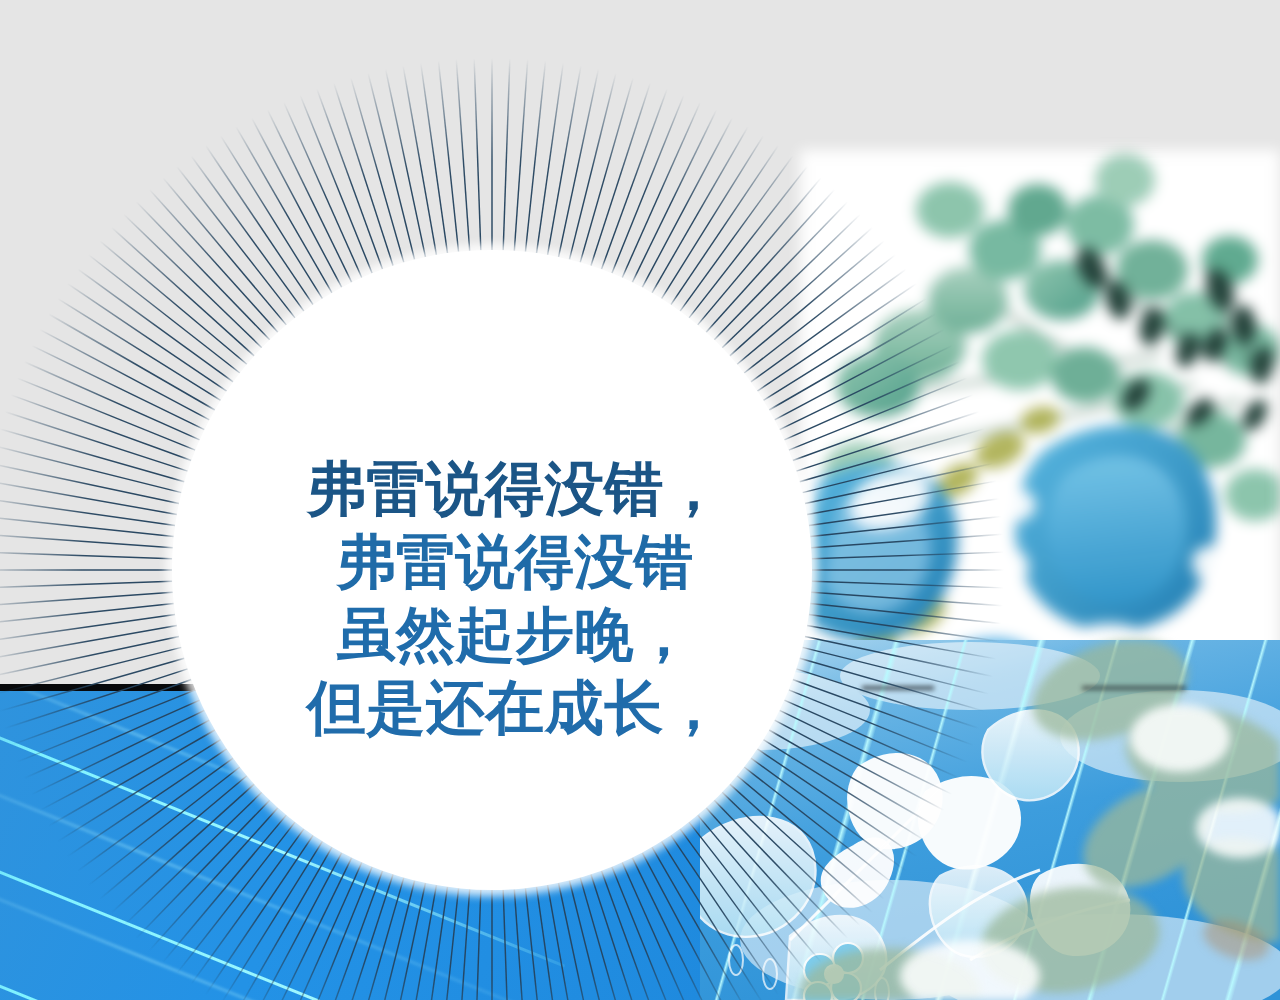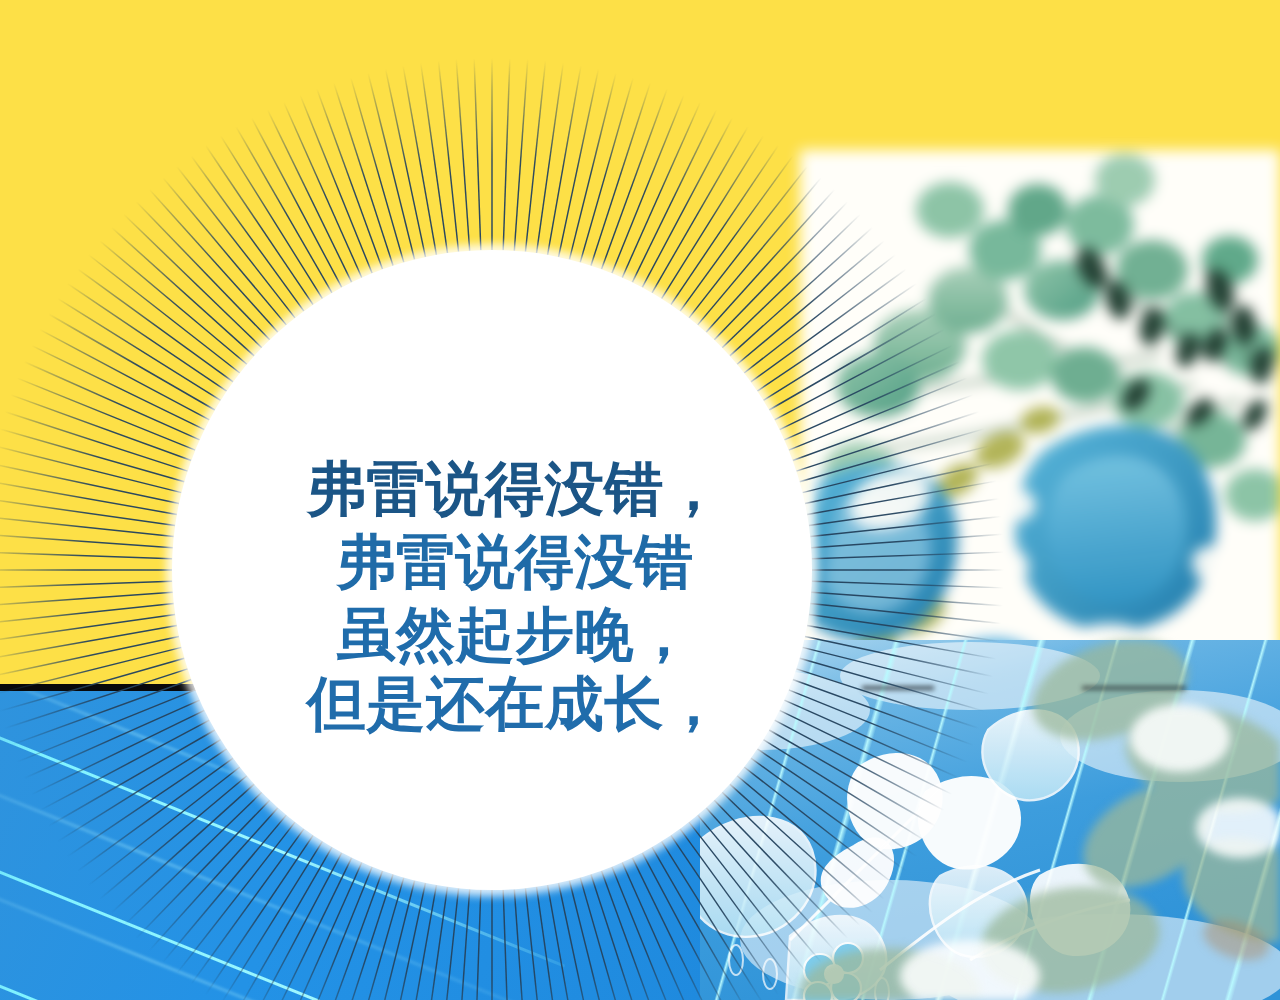--- a/index.html
+++ b/index.html
@@ -2,21 +2,21 @@
 <html><head>
 <meta charset="utf-8">
 <style>
   html,body{margin:0;padding:0;background:#ffffff;}
   body{
     font-family:"Liberation Sans","DejaVu Sans",sans-serif;
     width:1280px;height:1000px;overflow:hidden;
   }
   #stage{
     position:relative;width:1280px;height:1000px;overflow:hidden;
-    background:#fde047;
+    background:#e5e5e5;
   }
 
   
   #foliage{
     position:absolute;left:800px;top:150px;width:480px;height:560px;
     overflow:hidden;
     filter:blur(7px) saturate(1.05);
     opacity:.97;
   }
   #foliage svg{display:block;}
@@ -87,21 +87,21 @@
     line-height:1;
     user-select:text;
   }
   #quote .line{
     font-size:59px;
     font-weight:700;
     letter-spacing:.5px;
     white-space:nowrap;
     margin:0 0 14px 0;
   }
-  #quote .line:last-child{margin-bottom:8px;font-family:Liberation Mono, monospace;}
+  #quote .line:last-child{margin-bottom:8px;}
   #quote .l1{color:#1b5586;}
   #quote .l2{color:#1f6ba8;}
   #quote .l3{color:#1f6cab;}
   #quote .l4{color:#206cab;}
 </style>
 </head>
 <body>
 
 <div id="stage">
 

